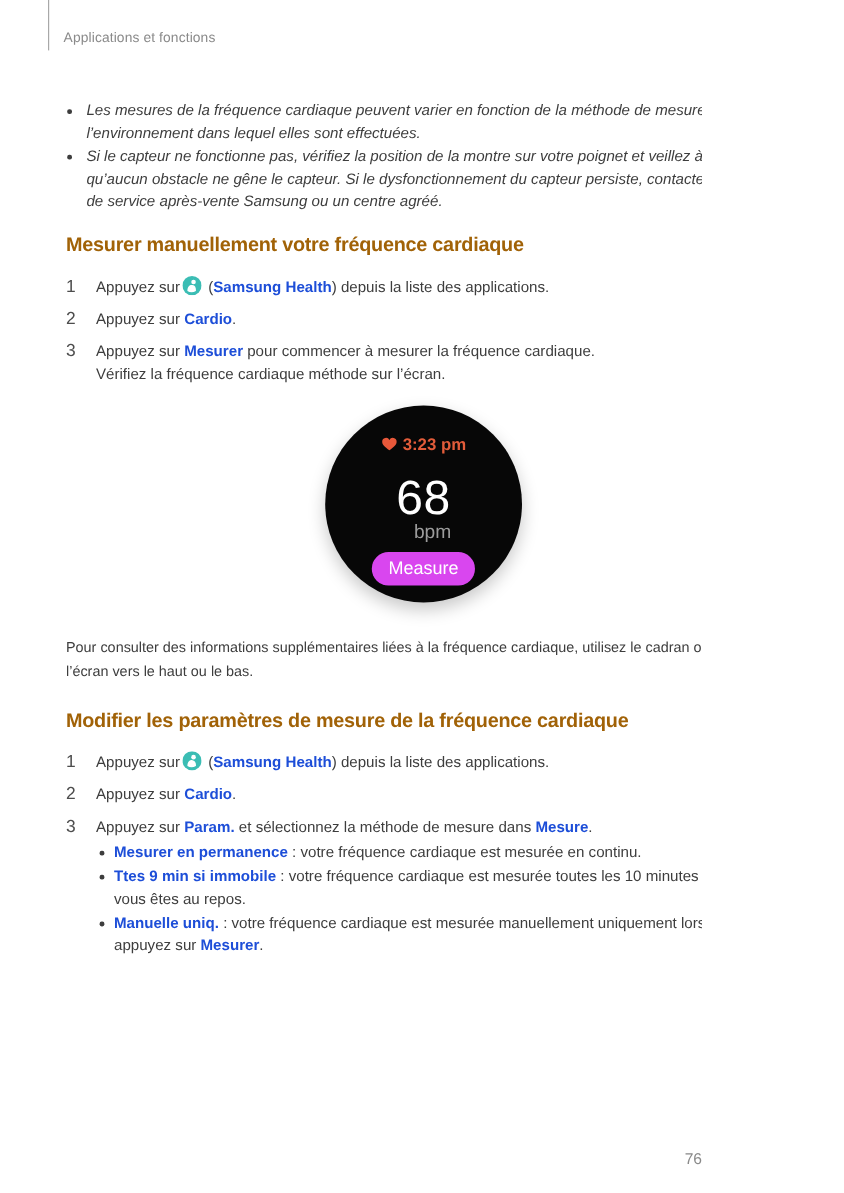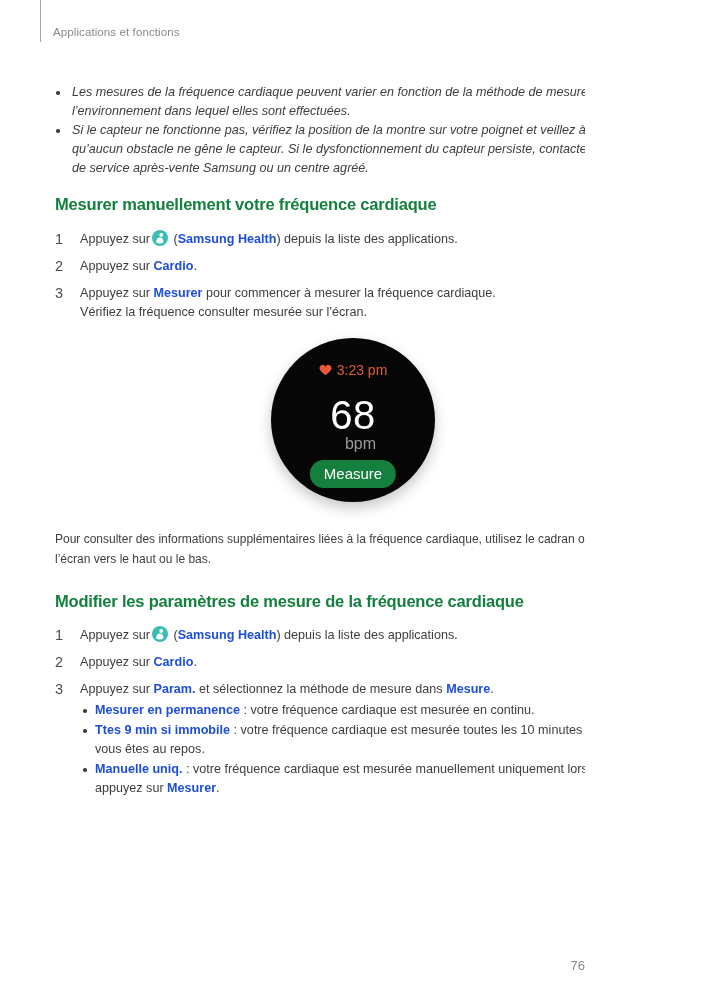--- a/index.html
+++ b/index.html
@@ -5,39 +5,39 @@
   html,body{margin:0;padding:0;background:#ffffff;}
   .page{position:relative;width:585px;height:994px;background:#fff;overflow:hidden;
         font-family:"Liberation Sans",sans-serif;color:#3d3d3d;}
   .header-rule{position:absolute;left:40px;top:0;width:1px;height:42px;background:#a8a8a8;}
   .page-header{position:absolute;left:53px;top:26px;font-size:11.5px;color:#8a8a8a;letter-spacing:0.1px;}
   .doc{position:absolute;left:55px;top:0;width:596px;}
   .bullets{list-style:none;margin:83px 0 0;padding:0;font-style:italic;}
   .bullets li{position:relative;padding-left:17px;font-size:12.6px;line-height:19px;}
   .bullets li::before{content:"";position:absolute;left:1px;top:8px;width:3.5px;height:3.5px;border-radius:50%;background:#3d3d3d;}
   .bullets li + li{margin-top:0;}
-  .h1{margin:16px 0 0;font-size:16.5px;line-height:21px;font-weight:700;color:#15803d;letter-spacing:-0.2px;}
+  .h1{margin:16px 0 0;font-size:16.5px;line-height:21px;font-weight:700;color:#a16207;letter-spacing:-0.2px;}
   .h1.second{margin-top:22px;}
   .steps{list-style:none;margin:15px 0 0;padding:0;}
   .steps.second{margin-top:14px;}
   .steps > li{position:relative;padding-left:25px;font-size:12.6px;line-height:19px;}
   .steps > li + li{margin-top:8px;}
   .step-num{position:absolute;left:0;top:0;font-size:14.5px;line-height:19px;color:#4d4d4d;}
   b{font-weight:700;color:#1d4ed8;}
   .sh-icon{display:inline-block;width:16px;height:16px;vertical-align:-3px;margin:0 2px;}
   .watch-wrap{margin-top:16px;height:170px;display:flex;justify-content:center;}
   .watch{position:relative;width:164px;height:164px;border-radius:50%;background:#070707;
          box-shadow:0 6px 14px rgba(0,0,0,0.22);text-align:center;color:#fff;}
   .watch-time{position:absolute;top:24px;left:0;right:0;display:flex;justify-content:center;
-              align-items:center;gap:5px;font-size:14px;font-weight:400;}
+              align-items:center;gap:5px;font-size:14px;font-weight:700;}
   .heart-icon{display:inline-block;width:13px;height:12px;line-height:0;}
   .watch-value{position:absolute;top:60px;left:0;right:0;font-size:40px;line-height:34px;font-weight:400;letter-spacing:0.5px;}
   .watch-unit{position:absolute;top:97px;left:15px;right:0;font-size:16px;color:#9c9c9c;}
   .watch-btn{position:absolute;top:122px;left:50%;transform:translateX(-50%);
-             background:#15803d;color:#fff;font-size:15px;line-height:28px;padding:0 14px;
+             background:#d946ef;color:#fff;font-size:15px;line-height:28px;padding:0 14px;
              border-radius:15px;white-space:nowrap;}
   .para{margin:21px 0 12px;font-size:12px;line-height:20px;}
   .options{list-style:none;margin:2px 0 16px;padding:0;}
   .options li{position:relative;padding-left:15px;font-size:12.6px;line-height:19px;}
   .options li::before{content:"";position:absolute;left:3px;top:8px;width:3.5px;height:3.5px;border-radius:50%;background:#3d3d3d;}
   .options li + li{margin-top:1px;}
   .page-footer{position:absolute;left:0;right:0;top:958px;text-align:right;font-size:13px;color:#8a8a8a;}
 </style>
 </head>
 <body>
@@ -66,21 +66,21 @@
               </svg></span><span><span> (</span><b>Samsung Health</b><span>) depuis la liste des applications.</span></span></span>
       </li>
       <li>
         <span class="step-num">2</span>
         <span><span>Appuyez sur </span><b>Cardio</b><span>.</span></span>
       </li>
       <li>
         <span class="step-num">3</span>
         <span>
           <span><span>Appuyez sur </span><b>Mesurer</b><span> pour commencer à mesurer la fréquence cardiaque.</span></span><br>
-          <span>Vérifiez la fréquence consulter mesurée sur l’écran.</span>
+          <span>Vérifiez la fréquence cardiaque méthode sur l’écran.</span>
         </span>
       </li>
     </ol>
 
     <div class="watch-wrap">
       <div class="watch">
         <div class="watch-time" style="color:#e25c3a;">
           <span class="heart-icon"><svg viewBox="0 0 16 14" width="13" height="12">
                 <path d="M8 13.4 C3.6 10.2 0.6 7.8 0.6 4.6 A3.9 3.9 0 0 1 8 2.9 A3.9 3.9 0 0 1 15.4 4.6 C15.4 7.8 12.4 10.2 8 13.4 Z" fill="#e8583a"></path>
               </svg></span>

